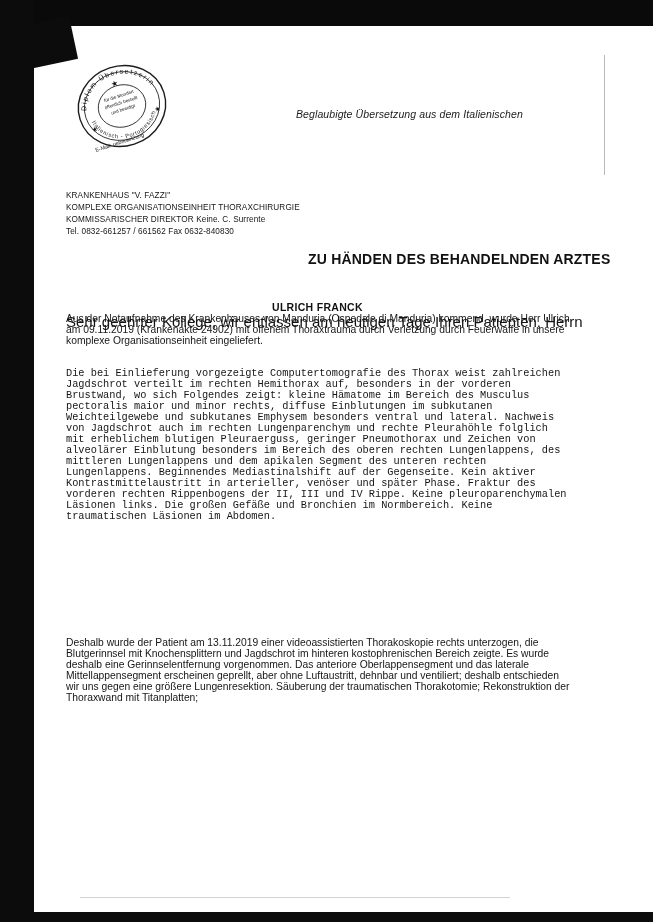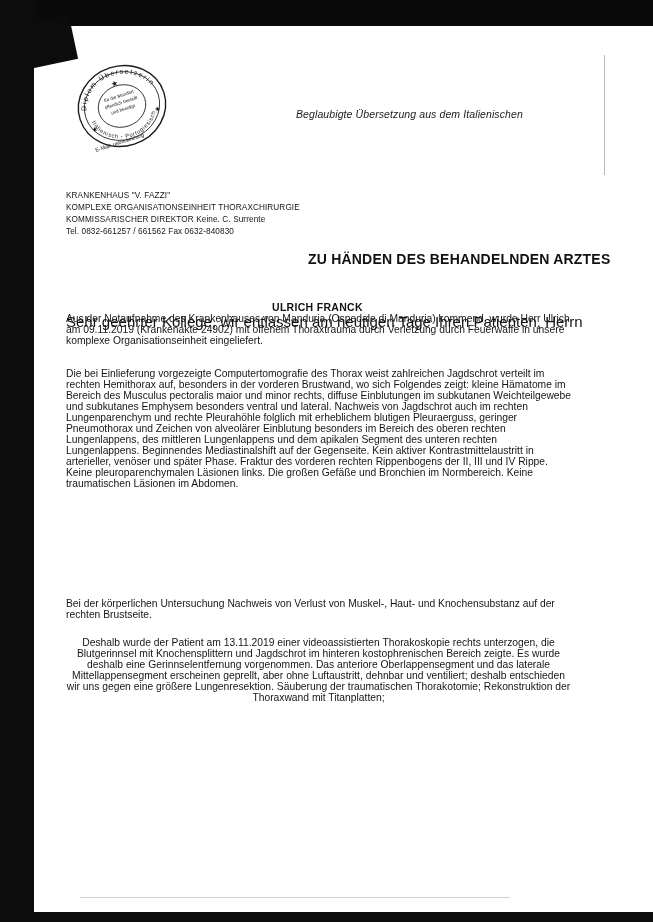--- a/index.html
+++ b/index.html
@@ -120,24 +120,24 @@
   .body-text {
     position: absolute;
     left: 66px;
     width: 505px;
     font-size: 10.3px;
     line-height: 11px;
     color: #151515;
     text-align: left;
   }
   .p1 { top: 313px; }
-  .p2 { top: 368px; }
+  .p2 { top: 368px; font-family: Liberation Mono, monospace; }
   .p3 { top: 559px; }
   .p4 { top: 598px; }
-  .p5 { top: 637px; text-align: center; }
+  .p5 { top: 637px; }
 </style>
 </head>
 <body>
 
 <div class="page">
 
   <div class="edge-top"></div>
   <div class="edge-left"></div>
   <div class="edge-corner"></div>
   <div class="edge-bottom"></div>
@@ -179,16 +179,15 @@
   </div>
 
   <div class="attn">ZU HÄNDEN DES BEHANDELNDEN ARZTES</div>
 
   <div class="salutation">Sehr geehrter Kollege, wir entlassen am heutigen Tage Ihren Patienten, Herrn</div>
 
   <div class="patient-name">ULRICH FRANCK</div>
 
   <div class="body-text p1">Aus der Notaufnahme des Krankenhauses von Manduria (Ospedale di Manduria) kommend, wurde Herr Ulrich am 09.11.2019 (Krankenakte 24902) mit offenem Thoraxtrauma durch Verletzung durch Feuerwaffe in unsere komplexe Organisationseinheit eingeliefert.</div>
   <div class="body-text p2">Die bei Einlieferung vorgezeigte Computertomografie des Thorax weist zahlreichen Jagdschrot verteilt im rechten Hemithorax auf, besonders in der vorderen Brustwand, wo sich Folgendes zeigt: kleine Hämatome im Bereich des Musculus pectoralis maior und minor rechts, diffuse Einblutungen im subkutanen Weichteilgewebe und subkutanes Emphysem besonders ventral und lateral. Nachweis von Jagdschrot auch im rechten Lungenparenchym und rechte Pleurahöhle folglich mit erheblichem blutigen Pleuraerguss, geringer Pneumothorax und Zeichen von alveolärer Einblutung besonders im Bereich des oberen rechten Lungenlappens, des mittleren Lungenlappens und dem apikalen Segment des unteren rechten Lungenlappens. Beginnendes Mediastinalshift auf der Gegenseite. Kein aktiver Kontrastmittelaustritt in arterieller, venöser und später Phase. Fraktur des vorderen rechten Rippenbogens der II, III und IV Rippe. Keine pleuroparenchymalen Läsionen links. Die großen Gefäße und Bronchien im Normbereich. Keine traumatischen Läsionen im Abdomen.</div>
-  <div class="body-text p4">Bei der körperlichen Untersuchung Nachweis von Verlust von Muskel-, Haut- und Knochensubstanz auf der rechten Brustseite.</div>
   <div class="body-text p5">Deshalb wurde der Patient am 13.11.2019 einer videoassistierten Thorakoskopie rechts unterzogen, die Blutgerinnsel mit Knochensplittern und Jagdschrot im hinteren kostophrenischen Bereich zeigte. Es wurde deshalb eine Gerinnselentfernung vorgenommen. Das anteriore Oberlappensegment und das laterale Mittellappensegment erscheinen geprellt, aber ohne Luftaustritt, dehnbar und ventiliert; deshalb entschieden wir uns gegen eine größere Lungenresektion. Säuberung der traumatischen Thorakotomie; Rekonstruktion der Thoraxwand mit Titanplatten;</div>
 
 </div>
 
 </body></html>

